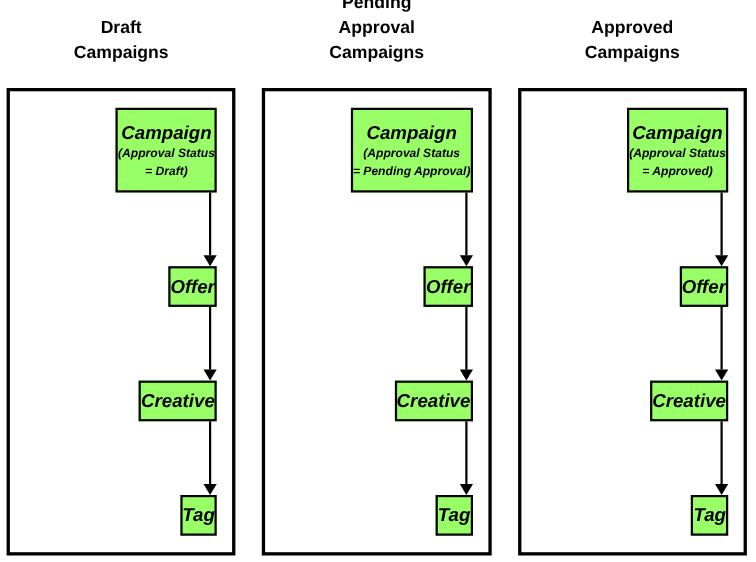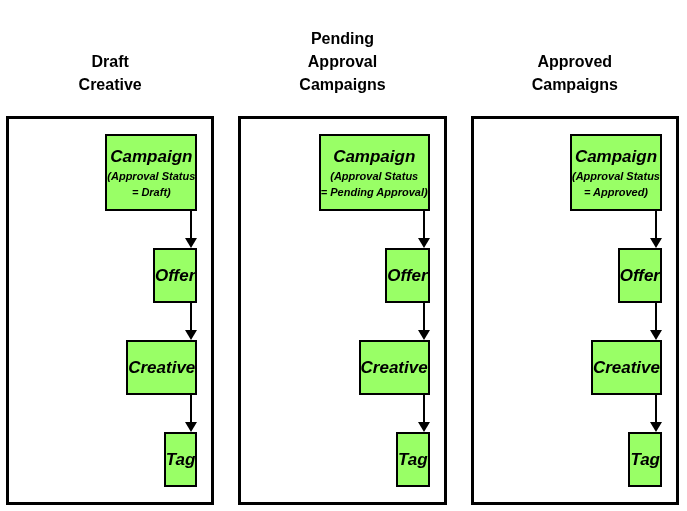--- a/index.html
+++ b/index.html
@@ -23,21 +23,21 @@
     padding: 0 8px 6px 6px;
     gap: 24px;
   }
   .column {
     flex: 1;
     display: flex;
     flex-direction: column;
     min-width: 0;
   }
   .column-title {
-    height: 116px;
+    height: 80px;
     display: flex;
     align-items: flex-end;
     justify-content: center;
     text-align: center;
     font-size: 16px;
     line-height: 23px;
     font-weight: bold;
     white-space: pre-line;
     padding-bottom: 20px;
   }
@@ -53,21 +53,21 @@
   .node {
     border: 2px solid var(--node-border);
     background: var(--node-fill);
     display: flex;
     flex-direction: column;
     align-items: center;
     justify-content: center;
     text-align: center;
     font-weight: bold;
     font-style: italic;
-    height: 55px;
+    height: 37px;
     flex: 0 0 auto;
   }
   .node.node-tall { height: 77px; }
   .node-label {
     font-size: 17px;
     line-height: 21px;
   }
   .node-sublabel {
     font-size: 11px;
     line-height: 16px;
@@ -93,21 +93,21 @@
     border-top: 10px solid var(--node-border);
   }
 </style>
 </head>
 <body>
 
 <div class="diagram">
 
   <div class="column">
     <div class="column-title">Draft
-Creative</div>
+Campaigns</div>
     <div class="flow-container">
       <div class="node node-tall">
         <div class="node-label">Campaign</div>
         <div class="node-sublabel">(Approval Status
 = Draft)</div>
       </div>
       <div class="arrow">
         <div class="arrow-shaft"></div>
         <div class="arrow-head"></div>
       </div>

